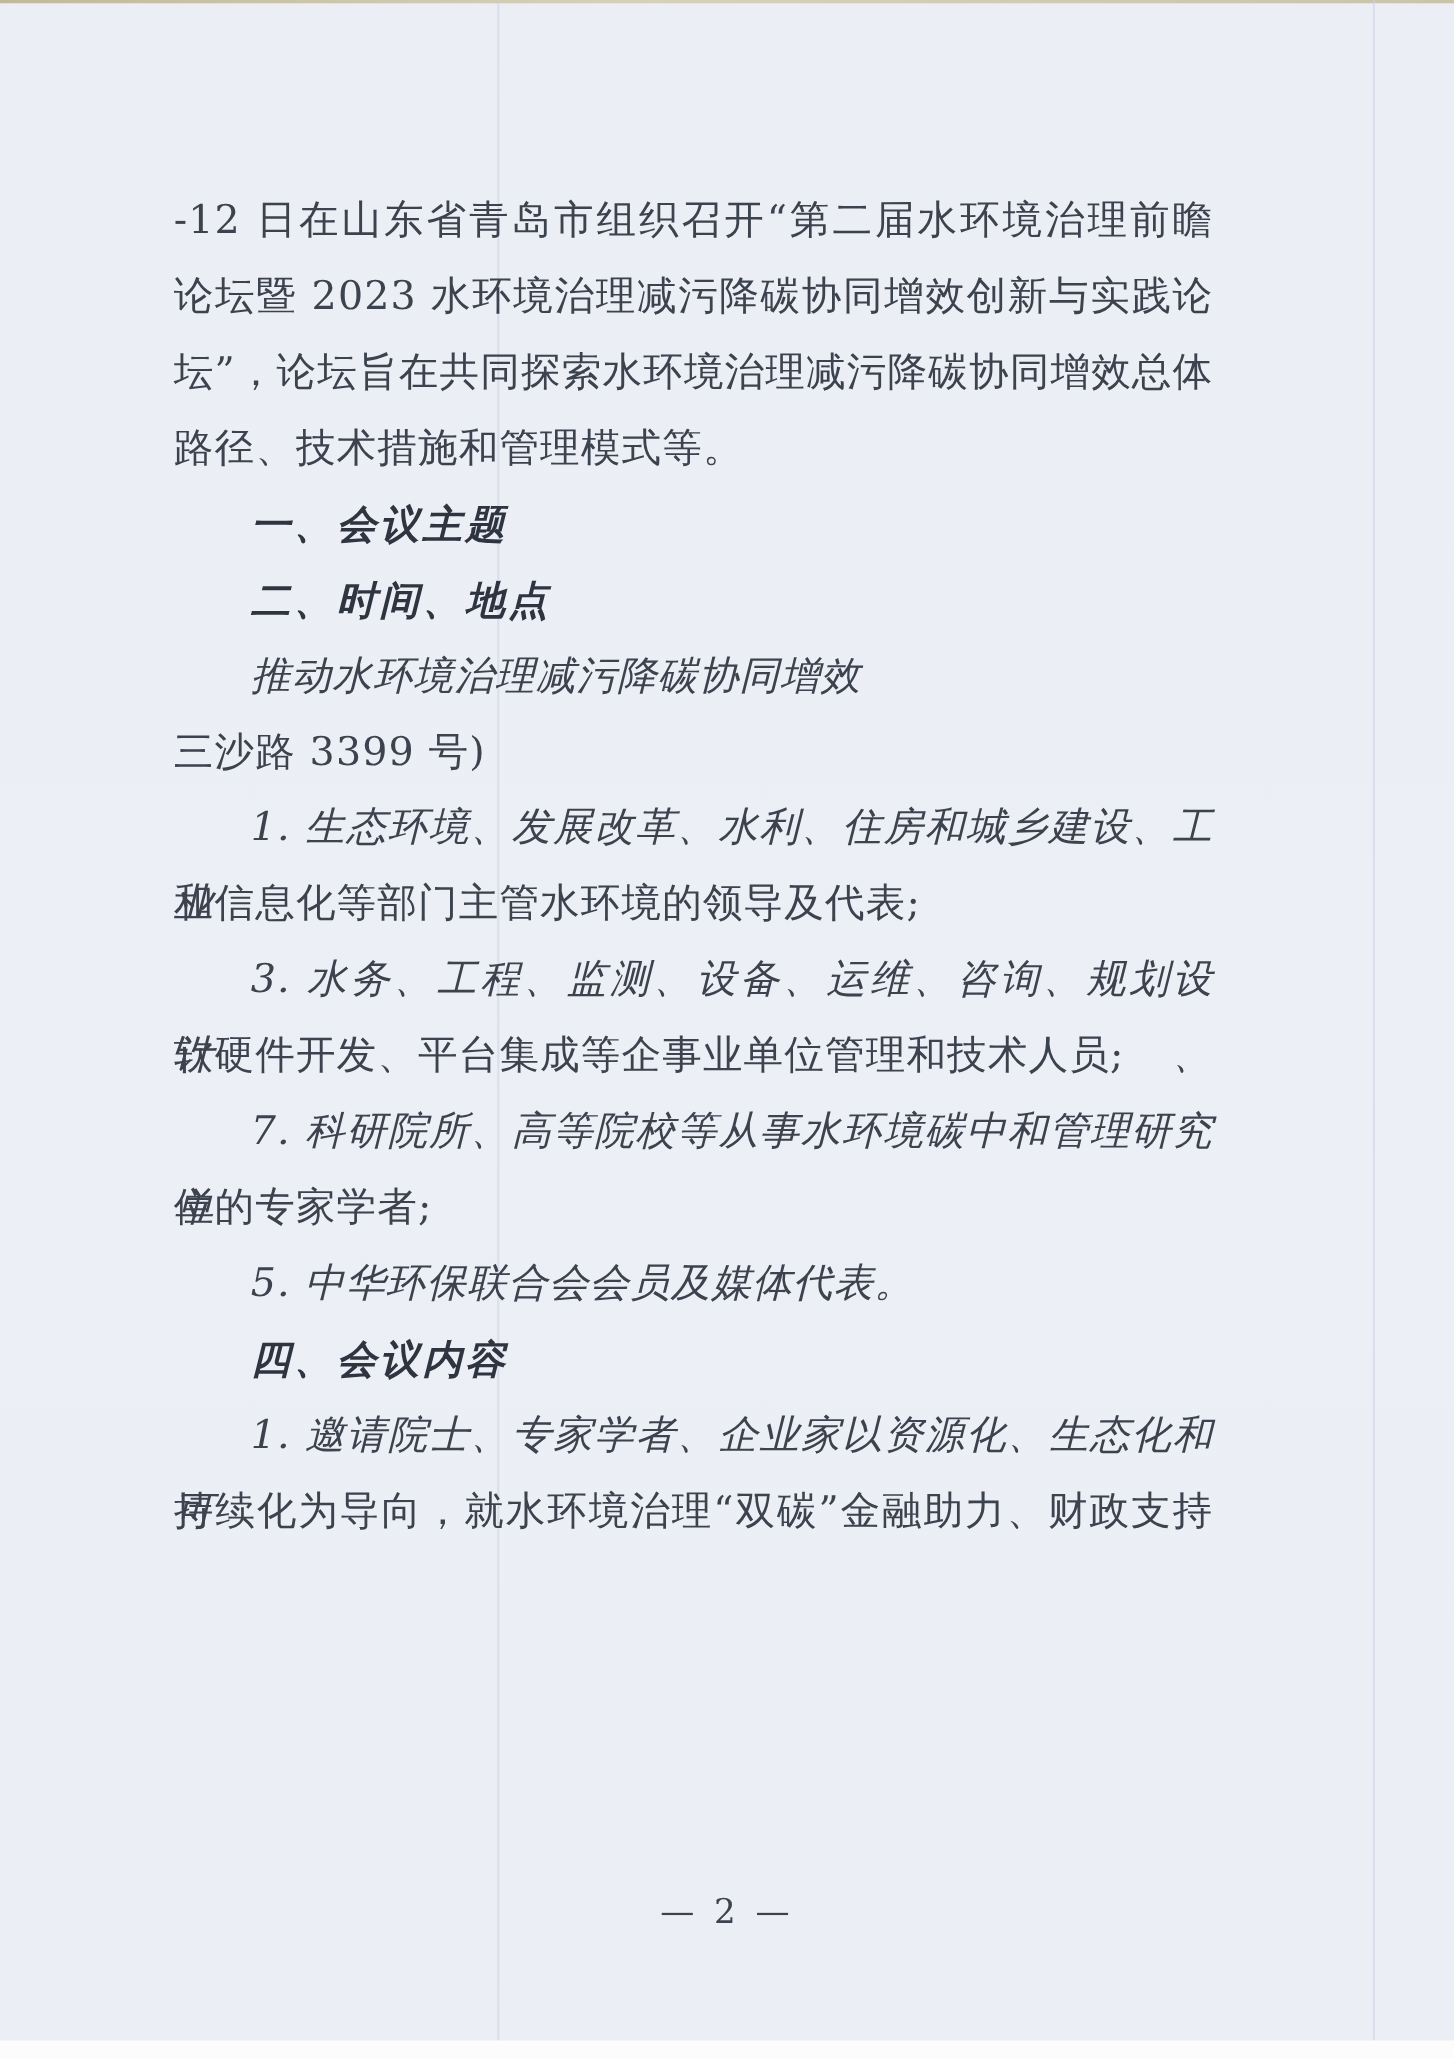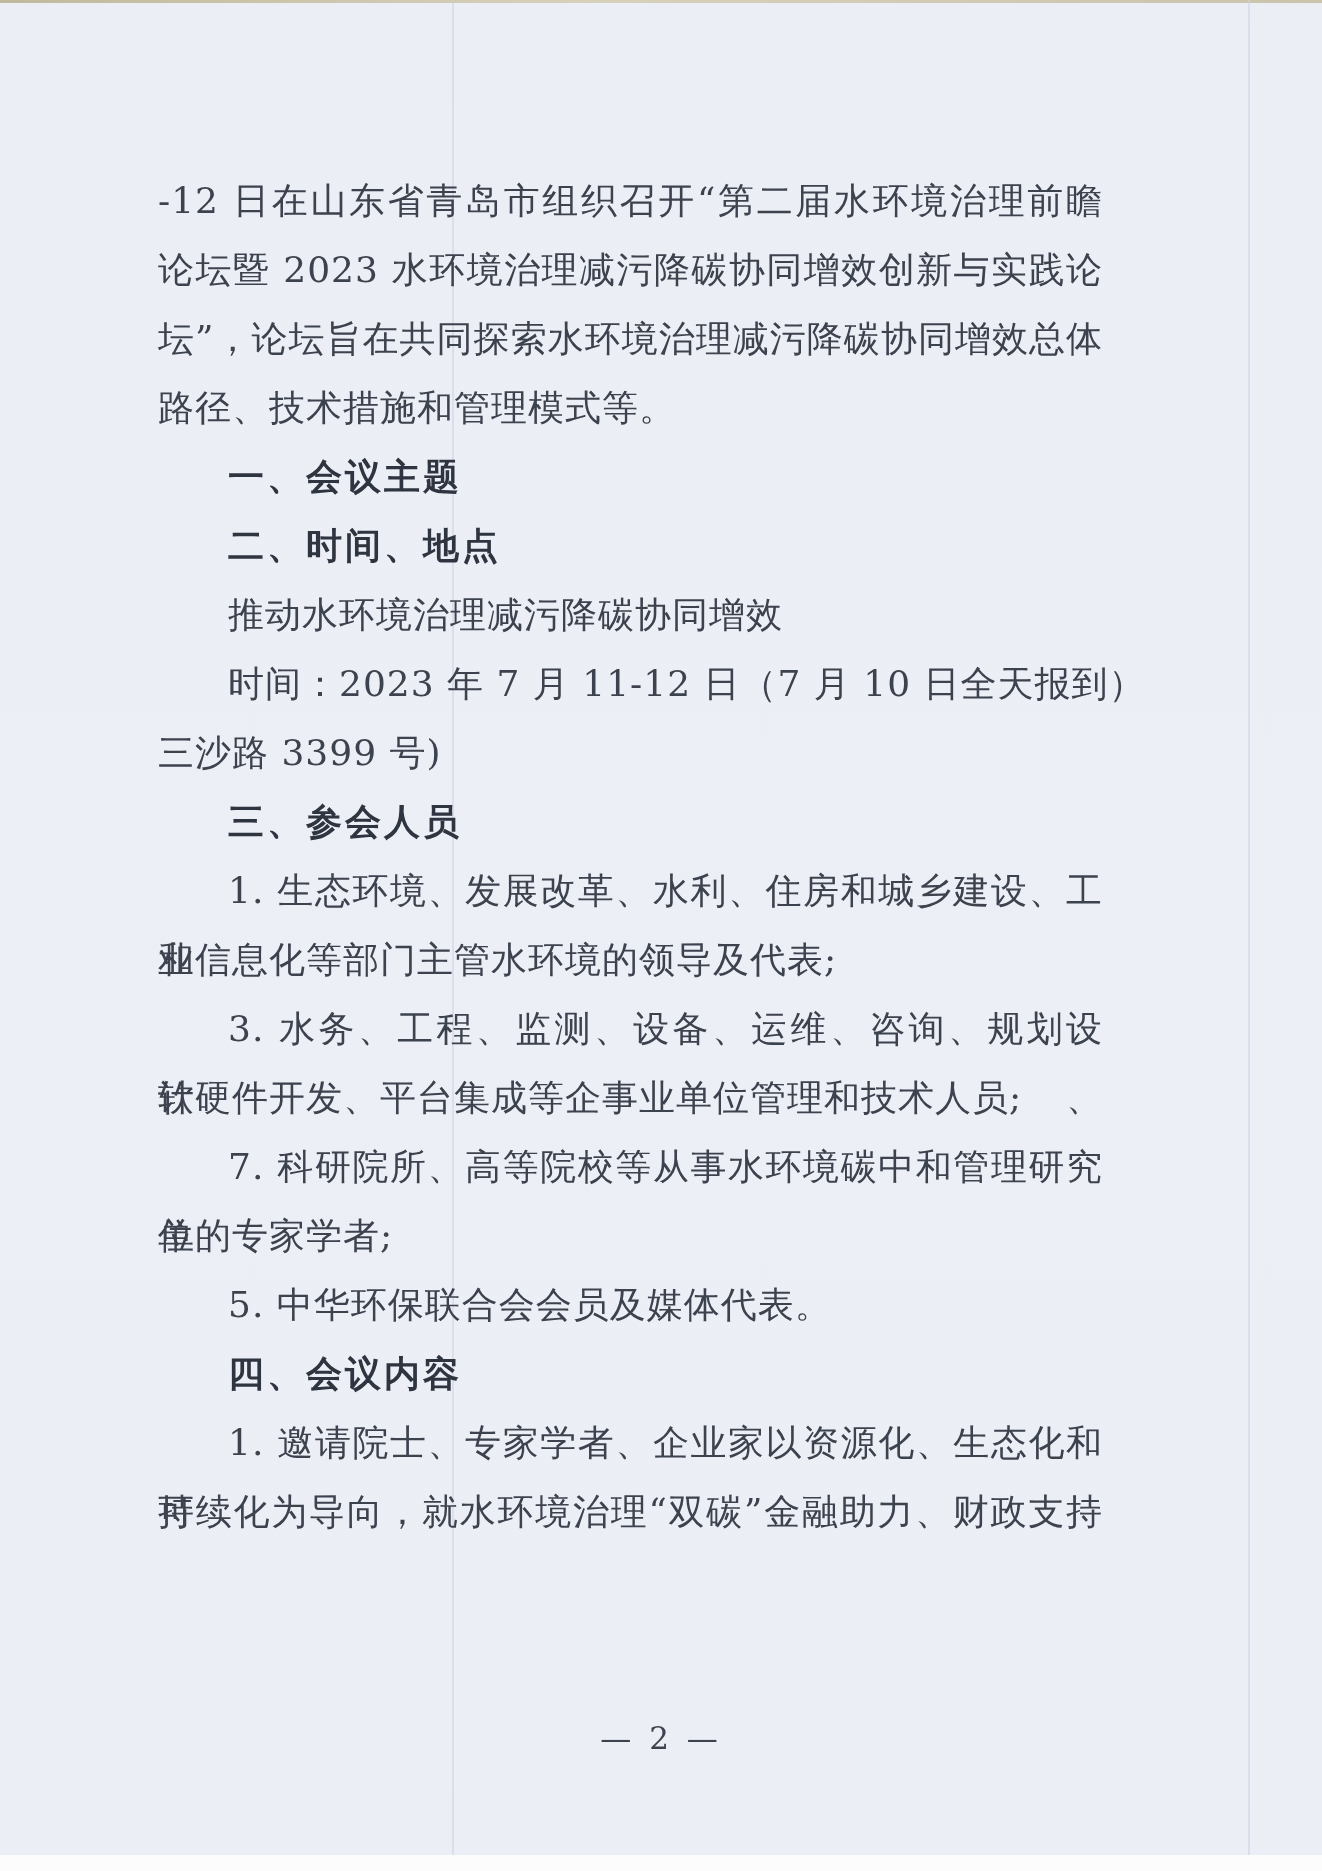--- a/index.html
+++ b/index.html
@@ -40,21 +40,21 @@
     line-height: 69px;
     font-size: 36px;
     letter-spacing: 1px;
     white-space: nowrap;
   }
   .line.justify {
     white-space: normal;
     text-align: justify;
     text-align-last: justify;
   }
-  .line.indent { text-indent: 70px; }
+  .line.indent { text-indent: 70px; font-style: italic; }
   .line.heading {
     font-family: "Liberation Sans", sans-serif;
     font-weight: 700;
     color: #2f3540;
     letter-spacing: 3px;
   }
   .page-footer {
     position: absolute;
     left: 0; right: 0; top: 1716px;
     height: 44px; line-height: 44px;
@@ -73,23 +73,21 @@
   <div class="scan-artifact a2"></div>
 
   <div class="doc-content">
       <div class="line justify">-12 日在山东省青岛市组织召开“第二届水环境治理前瞻</div>
       <div class="line justify">论坛暨 2023 水环境治理减污降碳协同增效创新与实践论</div>
       <div class="line justify">坛”，论坛旨在共同探索水环境治理减污降碳协同增效总体</div>
       <div class="line">路径、技术措施和管理模式等。</div>
       <div class="line heading indent">一、会议主题</div>
       <div class="line heading indent">二、时间、地点</div>
       <div class="line indent">推动水环境治理减污降碳协同增效</div>
-      <div class="line indent">时间：2023 年 7 月 11-12 日（7 月 10 日全天报到）</div>
       <div class="line">三沙路 3399 号)</div>
-      <div class="line heading indent">三、参会人员</div>
       <div class="line indent justify">1. 生态环境、发展改革、水利、住房和城乡建设、工业</div>
       <div class="line">和信息化等部门主管水环境的领导及代表;</div>
       <div class="line indent justify">3. 水务、工程、监测、设备、运维、咨询、规划设计、</div>
       <div class="line">软硬件开发、平台集成等企事业单位管理和技术人员;</div>
       <div class="line indent justify">7. 科研院所、高等院校等从事水环境碳中和管理研究单</div>
       <div class="line">位的专家学者;</div>
       <div class="line indent">5. 中华环保联合会会员及媒体代表。</div>
       <div class="line heading indent">四、会议内容</div>
       <div class="line indent justify">1. 邀请院士、专家学者、企业家以资源化、生态化和可</div>
       <div class="line justify">持续化为导向，就水环境治理“双碳”金融助力、财政支持</div>

